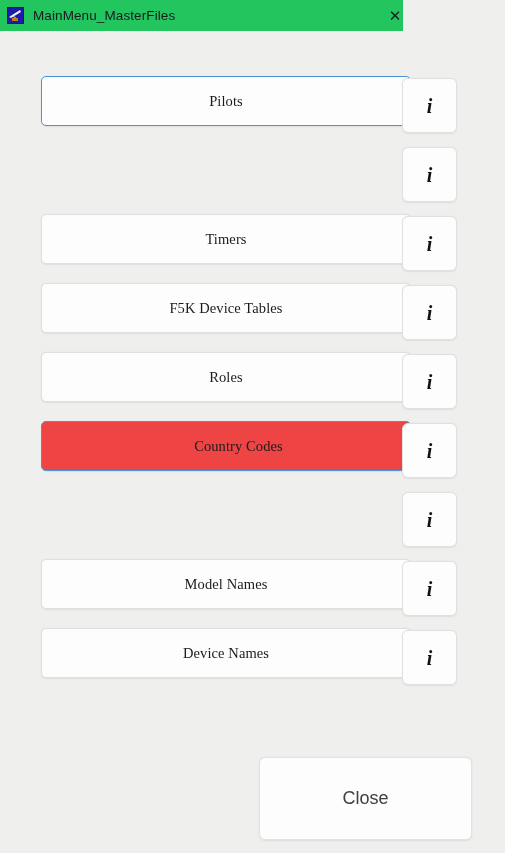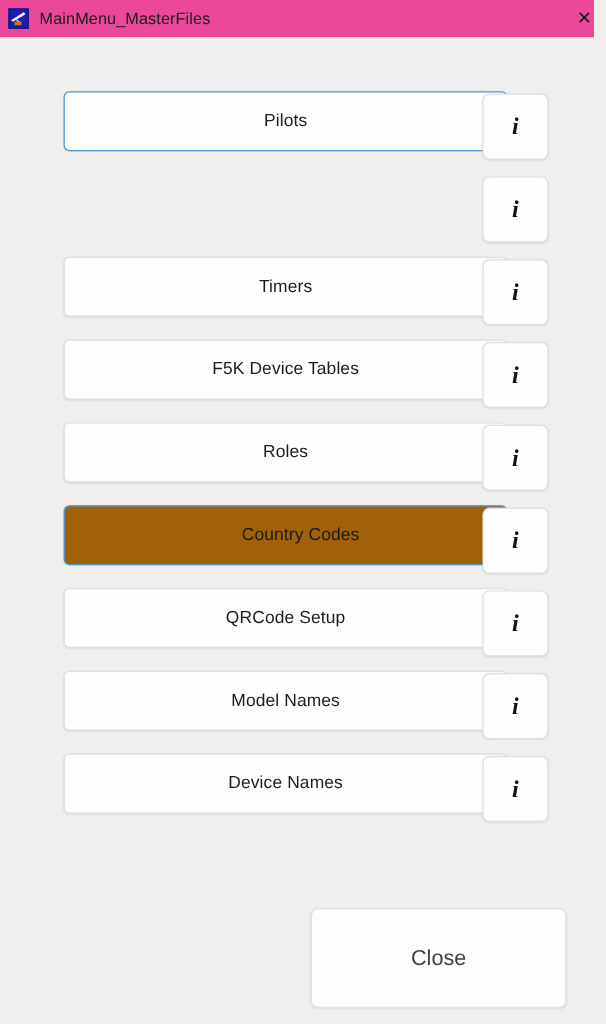--- a/index.html
+++ b/index.html
@@ -13,23 +13,23 @@
   body {
     font-family: "Liberation Sans", sans-serif;
     background: #efefee;
     position: relative;
   }
 
   
   #titlebar {
     position: absolute;
     top: 0; left: 0;
-    width: 495px;
+    width: 403px;
     height: 31px;
-    background: #ec4899;
+    background: #22c55e;
     display: flex;
     align-items: center;
   }
 
   #app-icon {
     width: 17px;
     height: 17px;
     margin-left: 7px;
     margin-right: 9px;
     flex: 0 0 auto;
@@ -71,46 +71,46 @@
   }
 
   .menu-row {
     position: relative;
     height: 50px;
     margin-bottom: 19px;
   }
 
   .menu-btn {
     position: absolute;
-    left: 16px;
+    left: 4px;
     top: 0;
     width: 370px;
     height: 50px;
     background: #fdfdfd;
     border: 1px solid #dfdfdf;
     border-radius: 5px;
-    font-family: Liberation Sans, sans-serif;
+    font-family: Liberation Serif, serif;
     font-size: 14.5px;
     color: #1b1b1f;
     cursor: pointer;
     box-shadow: 0 0.5px 1.5px rgba(0,0,0,0.07);
     display: flex;
     align-items: center;
     justify-content: center;
     letter-spacing: 0.1px;
   }
 
   .menu-btn.focused {
     border: 1.5px solid #4a95d8;
     background: #fdfdfd;
   }
 
   .menu-btn.hovered {
     border: 1.5px solid #4a95d8;
-    background: #a16207;
+    background: #ef4444;
     padding-left: 25px;
   }
 
   .info-btn {
     position: absolute;
     left: 365px;
     top: 2px;
     width: 55px;
     height: 55px;
     background: #fdfdfd;
@@ -197,21 +197,20 @@
         <span class="info-glyph">i</span>
       </button>
     </div>
     <div class="menu-row">
       <button class="menu-btn hovered">Country Codes</button>
       <button class="info-btn">
         <span class="info-glyph">i</span>
       </button>
     </div>
     <div class="menu-row">
-      <button class="menu-btn">QRCode Setup</button>
       <button class="info-btn">
         <span class="info-glyph">i</span>
       </button>
     </div>
     <div class="menu-row">
       <button class="menu-btn">Model Names</button>
       <button class="info-btn">
         <span class="info-glyph">i</span>
       </button>
     </div>

